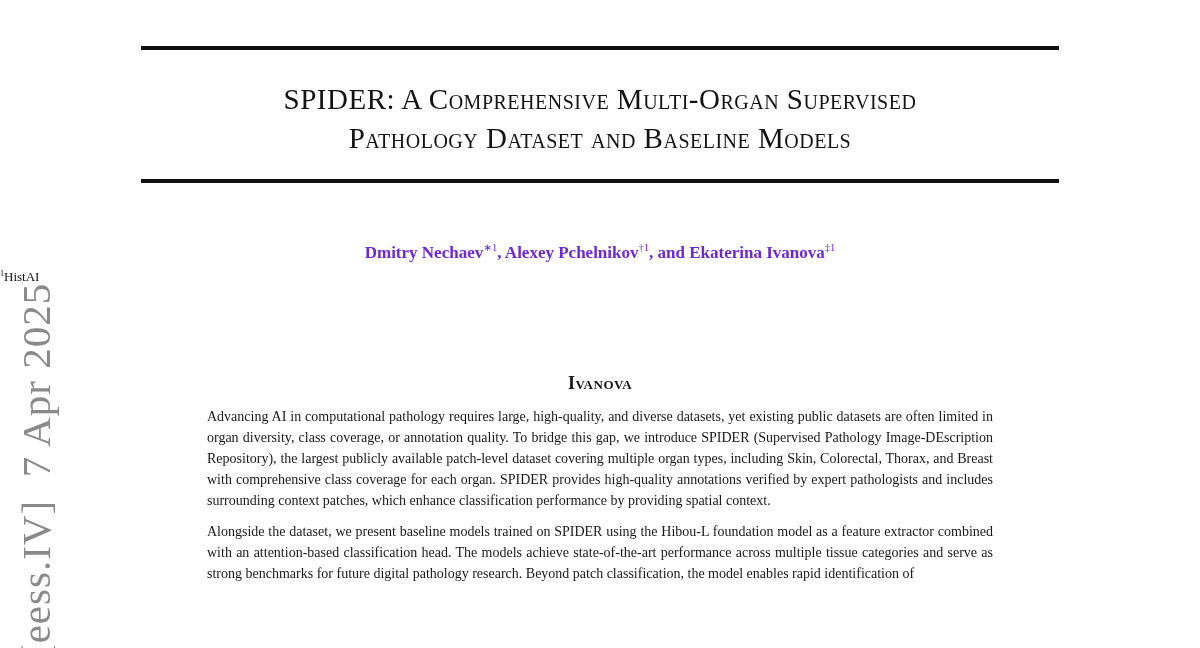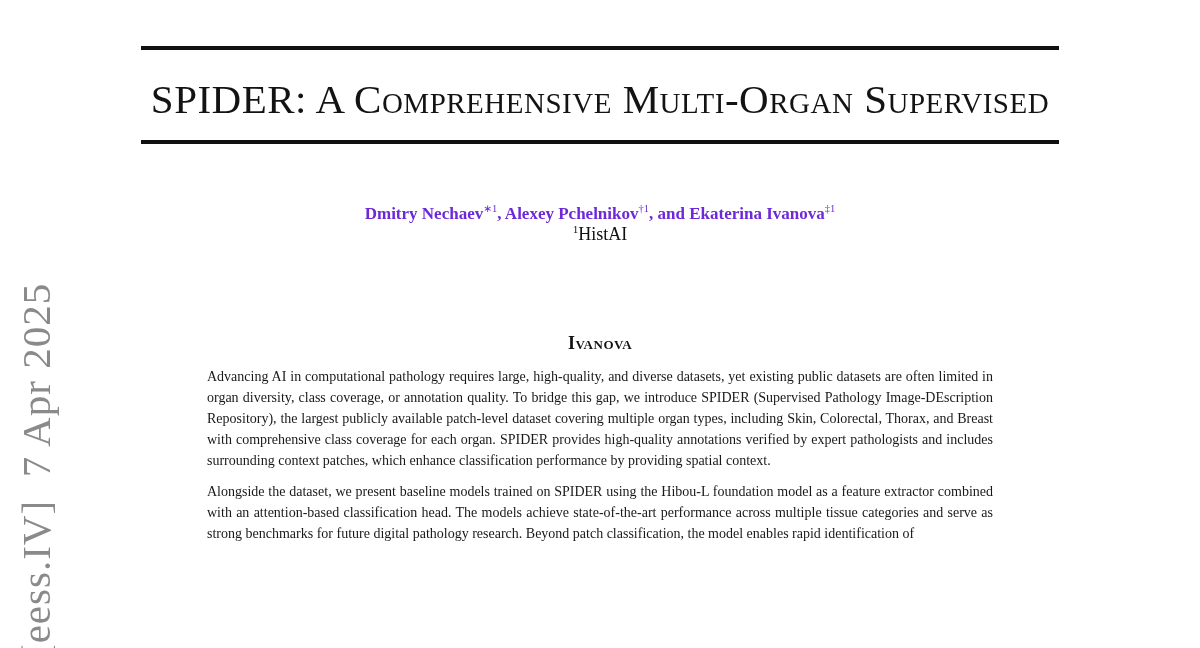--- a/index.html
+++ b/index.html
@@ -28,43 +28,43 @@
     width: 918px;
     height: 4px;
     background: #101010;
     margin: 0 auto;
   }
   .rule-top { margin-top: 46px; }
   .rule-bottom { margin-top: 21px; }
   .paper-title {
     text-align: center;
     font-variant: small-caps;
-    font-size: 41px;
+    font-size: 29px;
     line-height: 39px;
     letter-spacing: 0.5px;
     margin-top: 30px;
     color: #131313;
   }
   .authors {
     text-align: center;
     margin-top: 60px;
     font-size: 17px;
     font-weight: bold;
     color: #6d28d9;
   }
   .authors sup, .affiliation sup {
     font-size: 62%;
     font-weight: normal;
     vertical-align: super;
     line-height: 0;
   }
   .affiliation {
-    text-align: center;
-    font-size: 18px;
-    margin-top: 0;
+    text-align: left;
+    font-size: 13px;
+    margin-top: 6px;
   }
   .abstract-heading {
     text-align: center;
     font-weight: bold;
     font-variant: small-caps;
     font-size: 18px;
     letter-spacing: 0.5px;
     margin-top: 88px;
     color: #131313;
   }
@@ -80,20 +80,21 @@
 </style>
 </head>
 <body>
 
 <div class="watermark">[eess.IV]&nbsp; 7 Apr 2025</div>
 
 <div class="rule rule-top"></div>
 
 <div class="paper-title">
   <div>SPIDER: A Comprehensive Multi-Organ Supervised</div>
+  <div>Pathology Dataset and Baseline Models</div>
 </div>
 
 <div class="rule rule-bottom"></div>
 
 <div class="authors"><span><span>Dmitry Nechaev</span><sup>∗1</sup><span>, </span></span><span><span>Alexey Pchelnikov</span><sup>†1</sup><span>, and </span></span><span><span>Ekaterina Ivanova</span><sup>‡1</sup></span></div>
 
 <div class="affiliation"><sup>1</sup><span>HistAI</span></div>
 
 <div class="abstract-heading">Ivanova</div>
 

